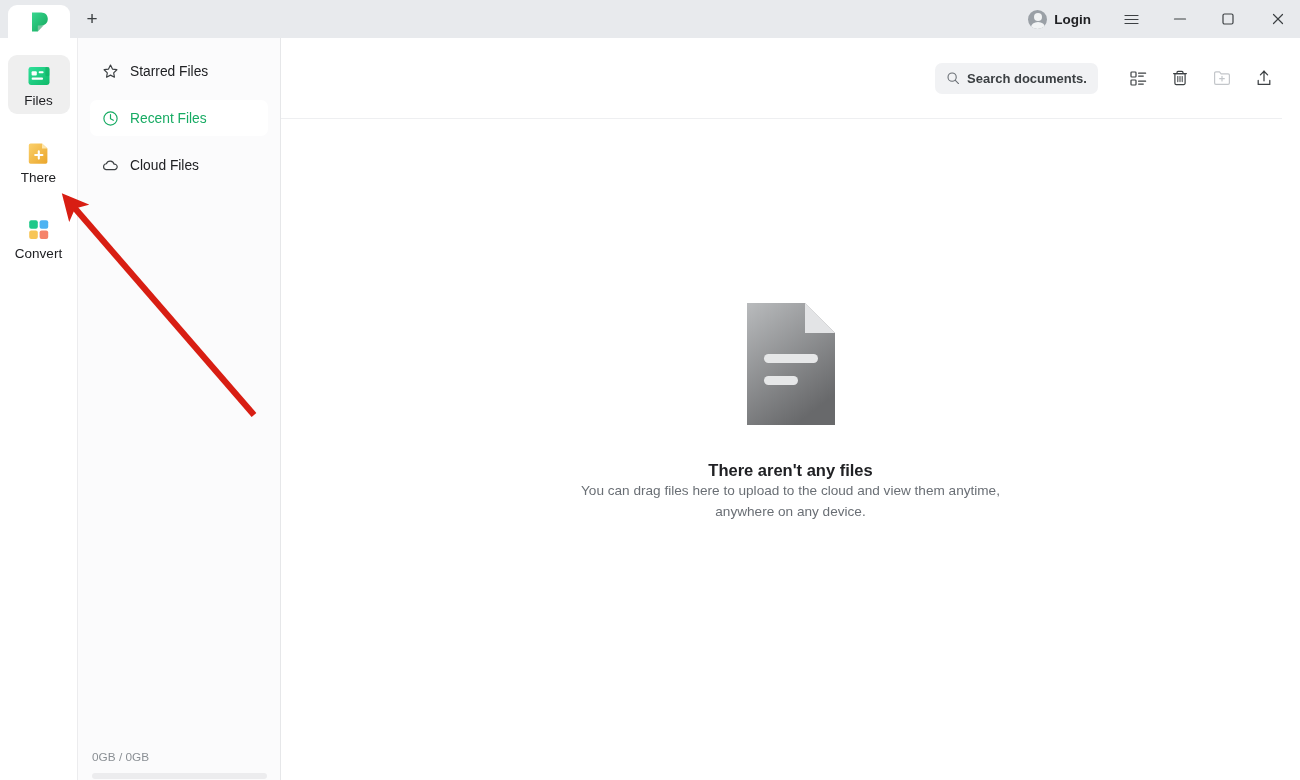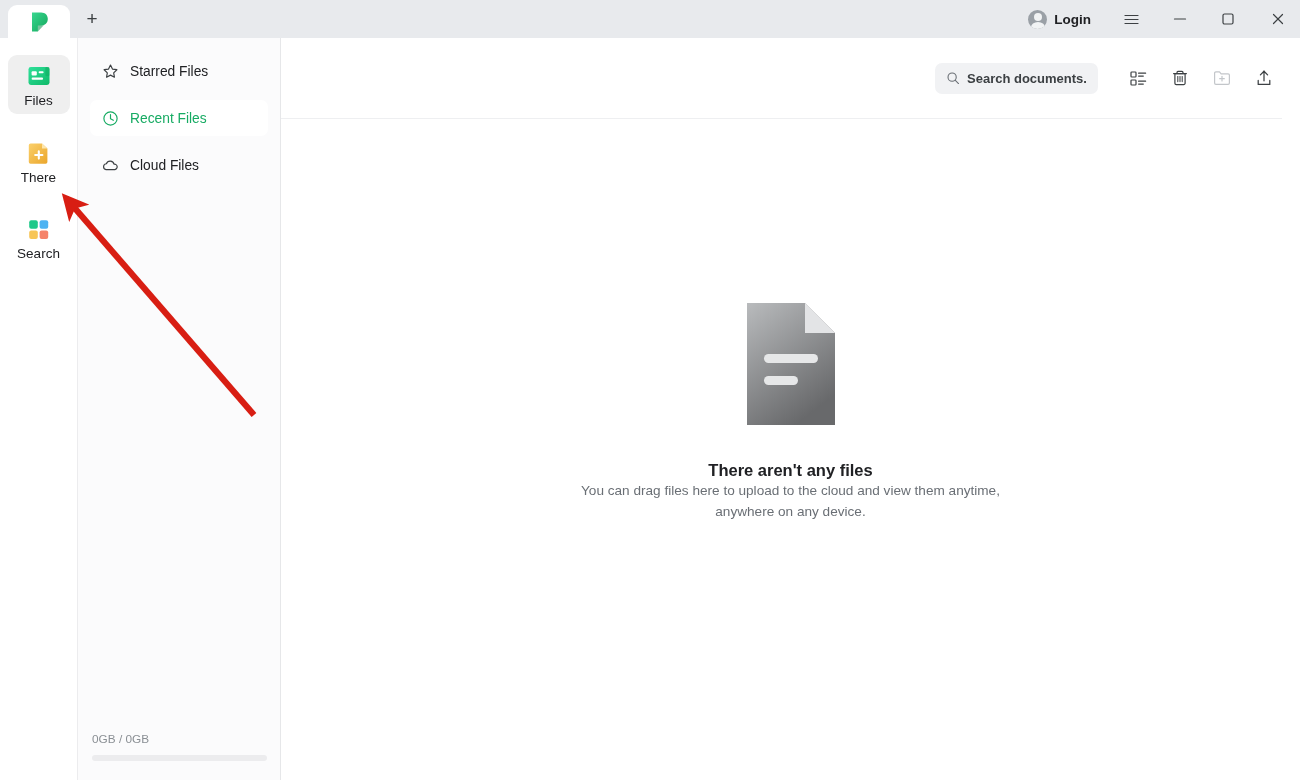--- a/index.html
+++ b/index.html
@@ -195,21 +195,21 @@
     color: #202124;
     white-space: nowrap;
   }
   .nav-item.active .nav-label { color: #17ab63; }
 
   
   .storage {
     position: absolute;
     left: 0; bottom: 0;
     width: 203px;
-    padding: 0 14px 19px 14px;
+    padding: 0 14px 1px 14px;
   }
   .storage-text {
     font-size: 11.8px;
     color: #8a8f94;
     margin-bottom: 9px;
   }
   .storage-track {
     height: 6px;
     border-radius: 3px;
     background: #ececee;
@@ -413,21 +413,21 @@
       <span class="rail-label">There</span>
     </div>
 
     <div class="rail-item">
       <svg class="rail-icon" viewBox="0 0 26 26">
         <rect x="3.2" y="4.2" width="8.6" height="8.6" rx="2" fill="#1ec88a"></rect>
         <rect x="13.6" y="4.2" width="8.6" height="8.6" rx="2" fill="#4db3f2"></rect>
         <rect x="3.2" y="14.4" width="8.6" height="8.6" rx="2" fill="#f7c557"></rect>
         <rect x="13.6" y="14.4" width="8.6" height="8.6" rx="2" fill="#f5836a"></rect>
       </svg>
-      <span class="rail-label">Search</span>
+      <span class="rail-label">Convert</span>
     </div>
   </div>
 
   <div class="navpane">
 
     <div class="nav-list">
 
       <div class="nav-item">
         <svg class="nav-icon" viewBox="0 0 18 18">
           <path d="M9 2.2 l2.08 4.22 4.66 0.68 -3.37 3.28 0.8 4.64 -4.17 -2.19 -4.17 2.19 0.8 -4.64 -3.37 -3.28 4.66 -0.68 z" fill="none" stroke="currentColor" stroke-width="1.25" stroke-linejoin="round"></path>

